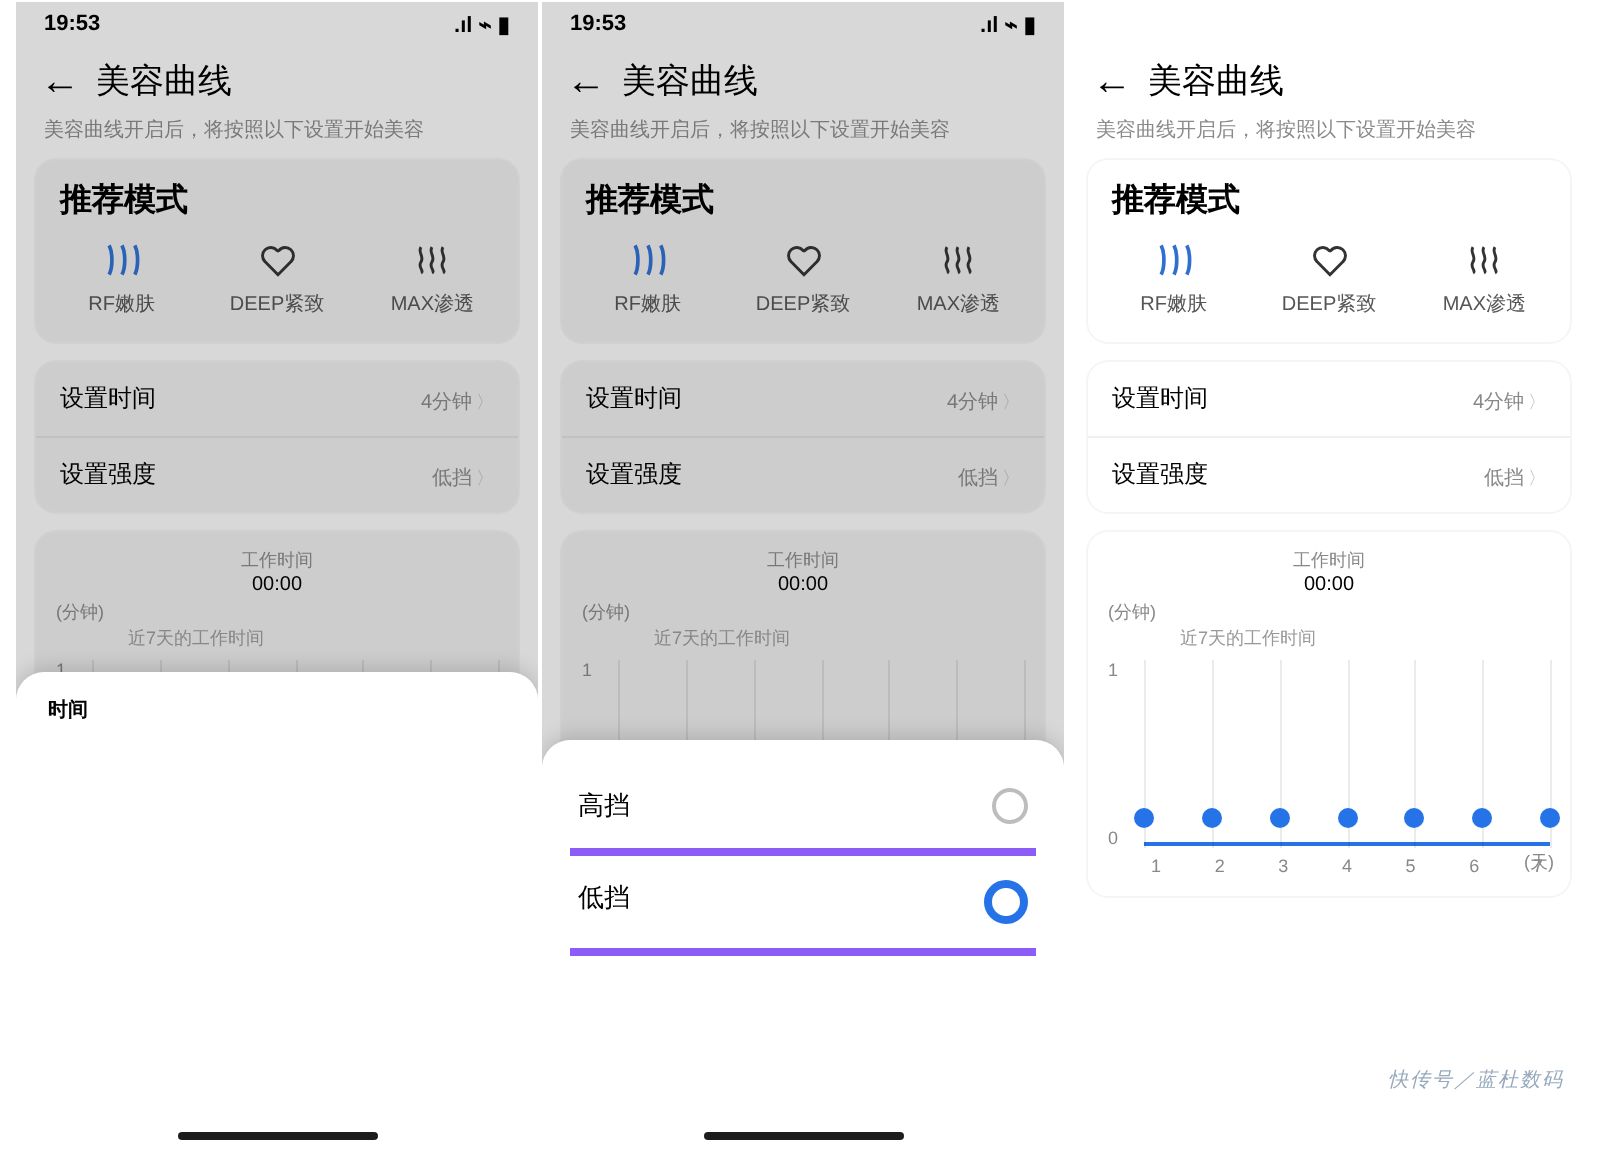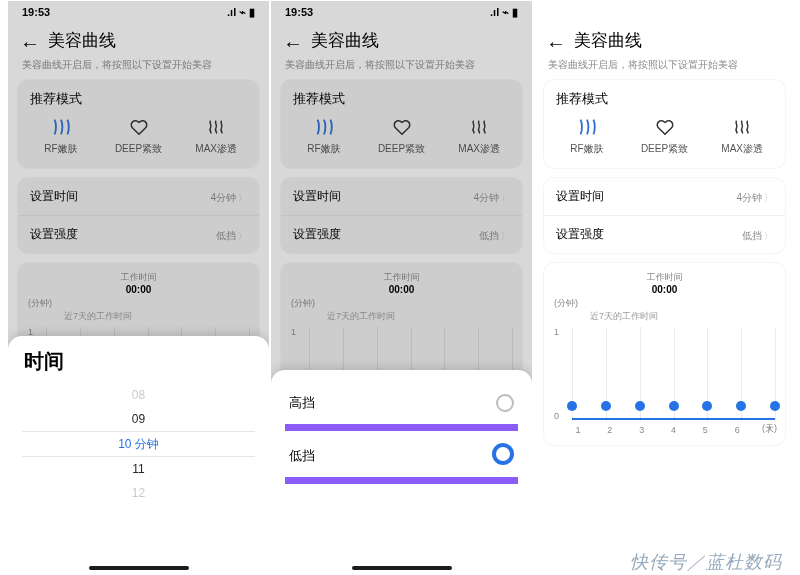--- a/index.html
+++ b/index.html
@@ -13,58 +13,58 @@
 .frame2{position:absolute;left:271px;top:1px;width:261px;height:573px}
 .frame3{position:absolute;left:534px;top:1px;width:261px;height:573px}
 .status{height:22px;display:flex;align-items:center;justify-content:space-between;padding:0 14px;font-size:11px;font-weight:600}
 .status .sig{display:flex;align-items:center;gap:4px;font-size:11px}
 .header{display:flex;align-items:center;gap:8px;padding:6px 12px 4px 12px}
 .header .back{font-size:20px;line-height:18px}
 .header .title{font-size:17px;font-weight:500}
 .sub{padding:2px 14px 8px 14px;font-size:10px;color:#8a8a8a}
 .card{background:#fff;margin:0 10px 10px 10px;border-radius:10px;box-shadow:0 0 0 1px rgba(0,0,0,.04)}
 .frame.dim .card{background:#e9e9e9}
-.card-h{font-size:13px;font-weight:400;padding:10px 12px 6px 12px}
+.card-h{font-size:16px;font-weight:700;padding:10px 12px 6px 12px}
 .modes{display:flex;justify-content:space-between;padding:2px 4px 12px 4px}
 .mode{flex:1;display:flex;flex-direction:column;align-items:center;gap:4px}
 .mode .ic{width:22px;height:22px;display:flex;align-items:center;justify-content:center}
 .mode .lbl{font-size:10px;color:#555}
 .row{display:flex;align-items:flex-end;justify-content:space-between;padding:10px 12px;font-size:12px}
 .row + .row{border-top:1px solid rgba(0,0,0,.06)}
 .row .val{color:#888;font-size:10px;display:flex;align-items:center;gap:2px}
 .row .chev{font-size:9px;color:#bbb}
 .chart{padding:8px 6px 10px 6px}
 .wt{text-align:center;font-size:9px;color:#888}
-.wtv{text-align:center;font-size:10px;font-weight:700}
+.wtv{text-align:center;font-size:10px;font-weight:400}
 .ylab{font-size:9px;color:#888;padding:2px 2px 0 4px}
 .leg{font-size:9px;color:#999;padding:0 0 2px 40px}
 .plot{position:relative;height:108px;margin:2px 4px 0 18px}
 .yaxis{position:absolute;left:-14px;top:0;bottom:14px;display:flex;flex-direction:column;justify-content:space-between;font-size:9px;color:#888}
 .area{position:absolute;left:4px;right:0;top:0;bottom:14px;display:flex;justify-content:space-between;align-items:flex-end}
 .grid{position:absolute;bottom:0;width:1px;background:rgba(0,0,0,.08);top:0}
 .xaxis{position:absolute;left:4px;right:0;bottom:0;display:flex;justify-content:space-between;font-size:9px;color:#888}
 .xaxis span{width:12px;text-align:center}
 .unitx{position:absolute;right:-2px;bottom:0;font-size:9px;color:#888}
 .dot{width:10px;height:10px;border-radius:50%;background:#2673e8;position:absolute;bottom:10px;transform:translateX(-50%)}
 .hline{position:absolute;left:4px;right:0;bottom:15px;height:2px;background:#2673e8}
 .sheet{position:absolute;left:0;right:0;bottom:0;background:#fff;border-top-left-radius:14px;border-top-right-radius:14px;box-shadow:0 -2px 10px rgba(0,0,0,.15);padding:12px 14px 6px 14px}
-.sheet h3{margin:0 0 8px 2px;font-size:20px;font-weight:600}
+.sheet h3{margin:0 0 8px 2px;font-size:10px;font-weight:600}
 .picker{display:flex;flex-direction:column;align-items:center;font-size:12px}
 .picker .opt{height:24px;display:flex;align-items:center;color:#c9c9c9;width:100%;justify-content:center}
 .picker .opt.near{color:#272727}
 .picker .opt.sel{color:#2673e8;border-top:1px solid #e6e6e6;border-bottom:1px solid #e6e6e6;width:100%}
 .btnrow{display:flex;justify-content:space-between;padding:10px 28px 6px 28px;font-size:12px;color:#2673e8}
 .vline{width:1px;height:14px;background:#d0d0d0}
 .opts{display:flex;flex-direction:column}
-.opt-line{display:flex;justify-content:space-between;align-items:flex-end;padding:12px 4px;font-size:13px;border-bottom:7px solid #8b5cf6}
+.opt-line{display:flex;justify-content:space-between;align-items:flex-start;padding:12px 4px;font-size:13px;border-bottom:4px solid #8b5cf6}
 .radio{width:14px;height:14px;border:2px solid #bdbdbd;border-radius:50%}
 .radio.on{border:4px solid #2673e8}
 .close{display:flex;justify-content:center;padding:12px 0 6px 0;font-size:12px;color:#2673e8}
 .homebar{position:absolute;bottom:4px;left:50%;transform:translateX(-50%);width:100px;height:4px;border-radius:2px;background:#1c1c1c}
-.wm{position:absolute;right:18px;bottom:1px;font-size:18px;color:#96a9bc;font-style:italic;letter-spacing:1px}
+.wm{position:absolute;right:18px;bottom:28px;font-size:10px;color:#96a9bc;font-style:italic;letter-spacing:1px}
 </style>
 </head>
 <body>
 
 <div class="stage">
 
 <div class="frame frame1 dim">
   <div class="content" style="flex:1;position:relative">
     <div class="status">
       <span>19:53</span>
@@ -137,27 +137,20 @@
               <div class="grid" style="left: 50%;"></div>
               <div class="grid" style="left: 66.6667%;"></div>
               <div class="grid" style="left: 83.3333%;"></div>
               <div class="grid" style="left: 100%;"></div>
             </div>
       </div>
     </div>
   </div>
   <div class="sheet" style="height:220px">
     <h3>时间</h3>
-    <div class="picker">
-      <div class="opt">08</div>
-      <div class="opt near">09</div>
-      <div class="opt sel">10 分钟</div>
-      <div class="opt near">11</div>
-      <div class="opt">12</div>
-    </div>
   </div>
   <div class="homebar"></div>
 </div>
 
 <div class="frame frame2 dim">
   <div class="content" style="flex:1;position:relative">
     <div class="status">
       <span>19:53</span>
       <span class="sig">.ıl ⌁ ▮</span>
     </div>

